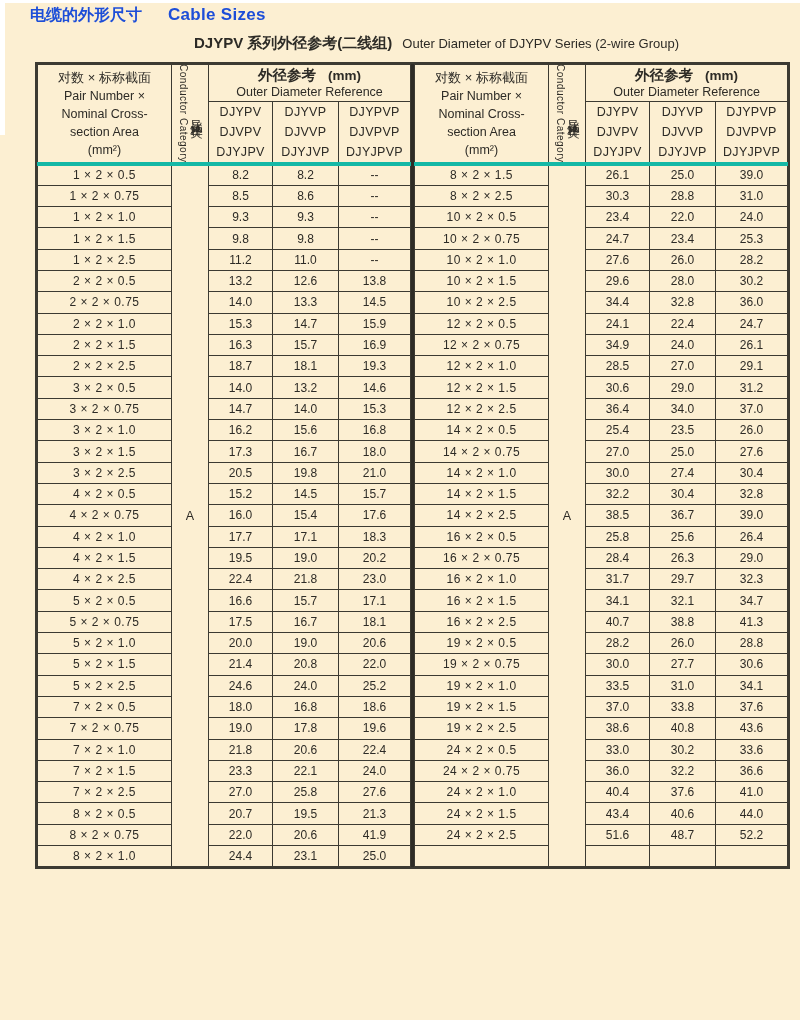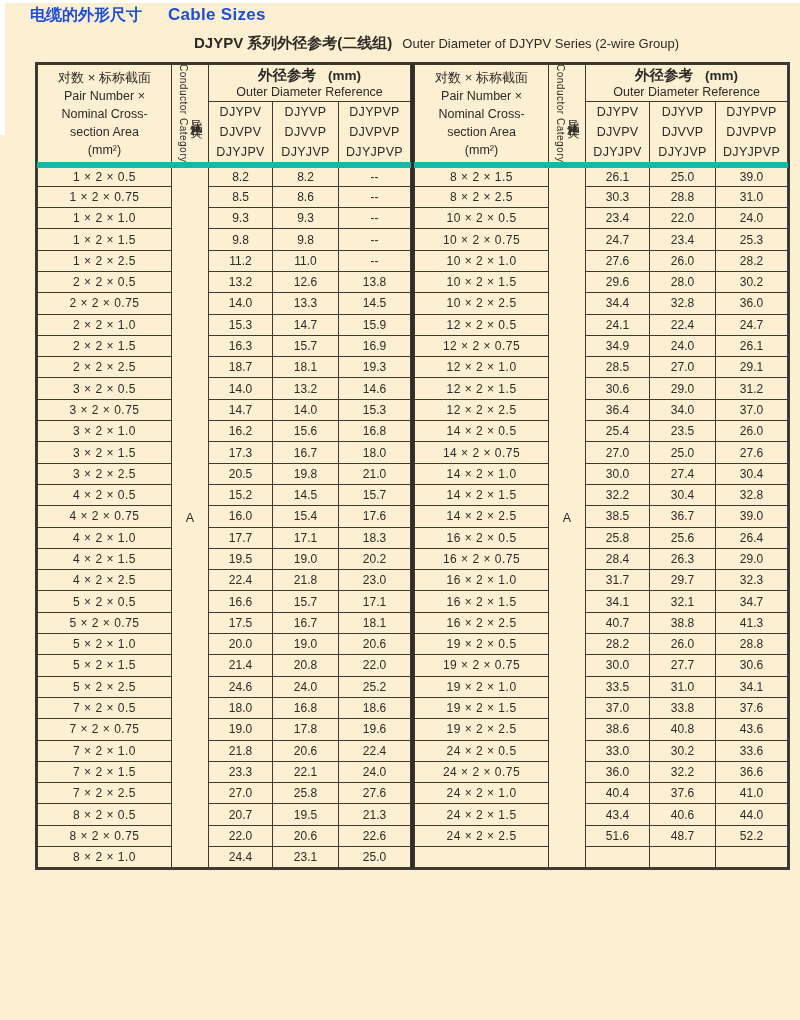--- a/index.html
+++ b/index.html
@@ -38,21 +38,21 @@
   col.c-v3   { width:72px; }
 
   th, td {
     border:1px solid #3c3a32;
     font-weight:normal;
     text-align:center;
     vertical-align:middle;
     padding:0;
     overflow:hidden;
   }
-  thead { border-bottom:6px solid #14b8a6;padding-left:6px; }
+  thead { border-bottom:4px solid #14b8a6;padding-left:6px; }
 
   .pair-h { font-size:12.5px; line-height:18px; }
   .pair-h .zh { font-size:13px; line-height:19px; }
 
   .cond-h { vertical-align:middle; }
   .cond-inner { display:flex; justify-content:center; align-items:center; height:96px; }
   .cond-en {
     writing-mode:vertical-rl;
     font-size:10px;
     letter-spacing:0.5px;
@@ -327,21 +327,21 @@
         <tr>
           <td class="spec">8 × 2 × 0.5</td>
           <td class="val">20.7</td>
           <td class="val">19.5</td>
           <td class="val">21.3</td>
         </tr>
         <tr>
           <td class="spec">8 × 2 × 0.75</td>
           <td class="val">22.0</td>
           <td class="val">20.6</td>
-          <td class="val">22.6</td>
+          <td class="val">41.9</td>
         </tr>
         <tr>
           <td class="spec">8 × 2 × 1.0</td>
           <td class="val">24.4</td>
           <td class="val">23.1</td>
           <td class="val">25.0</td>
         </tr>
       </tbody>
   </table>
 

